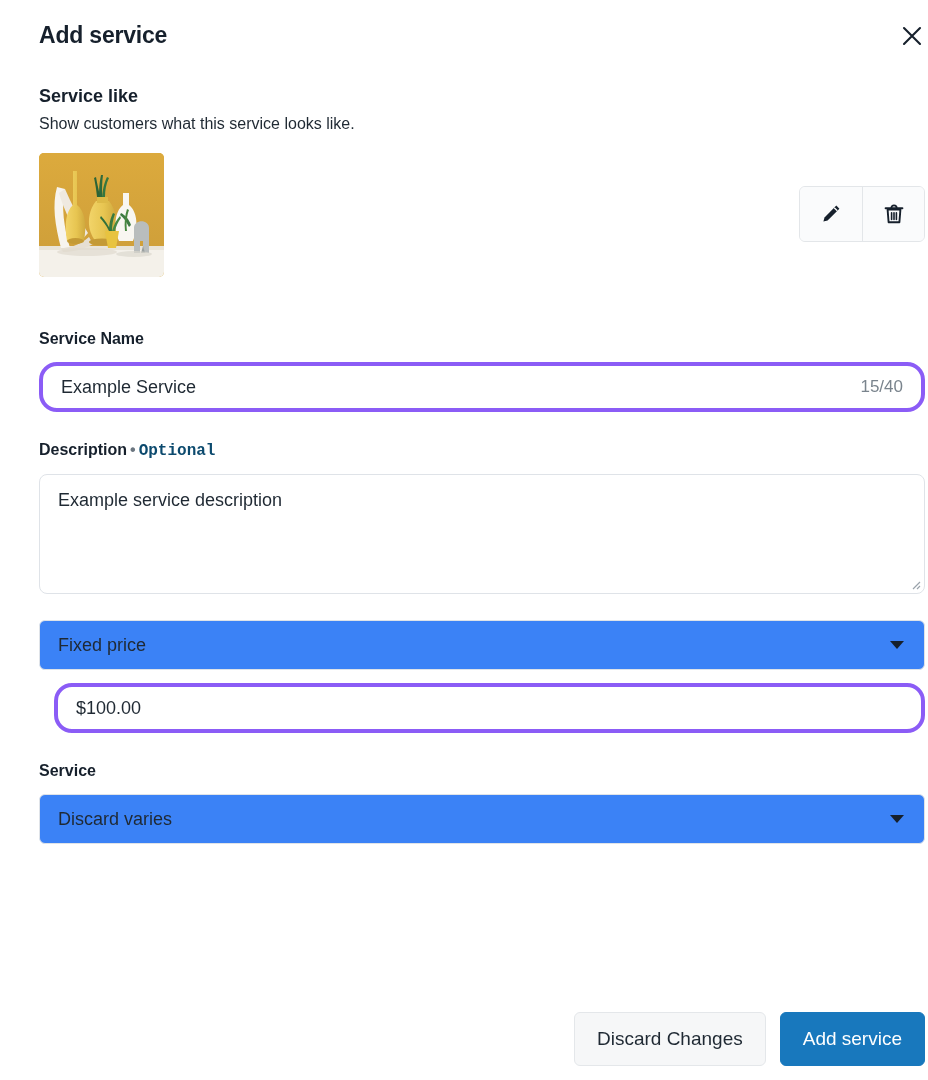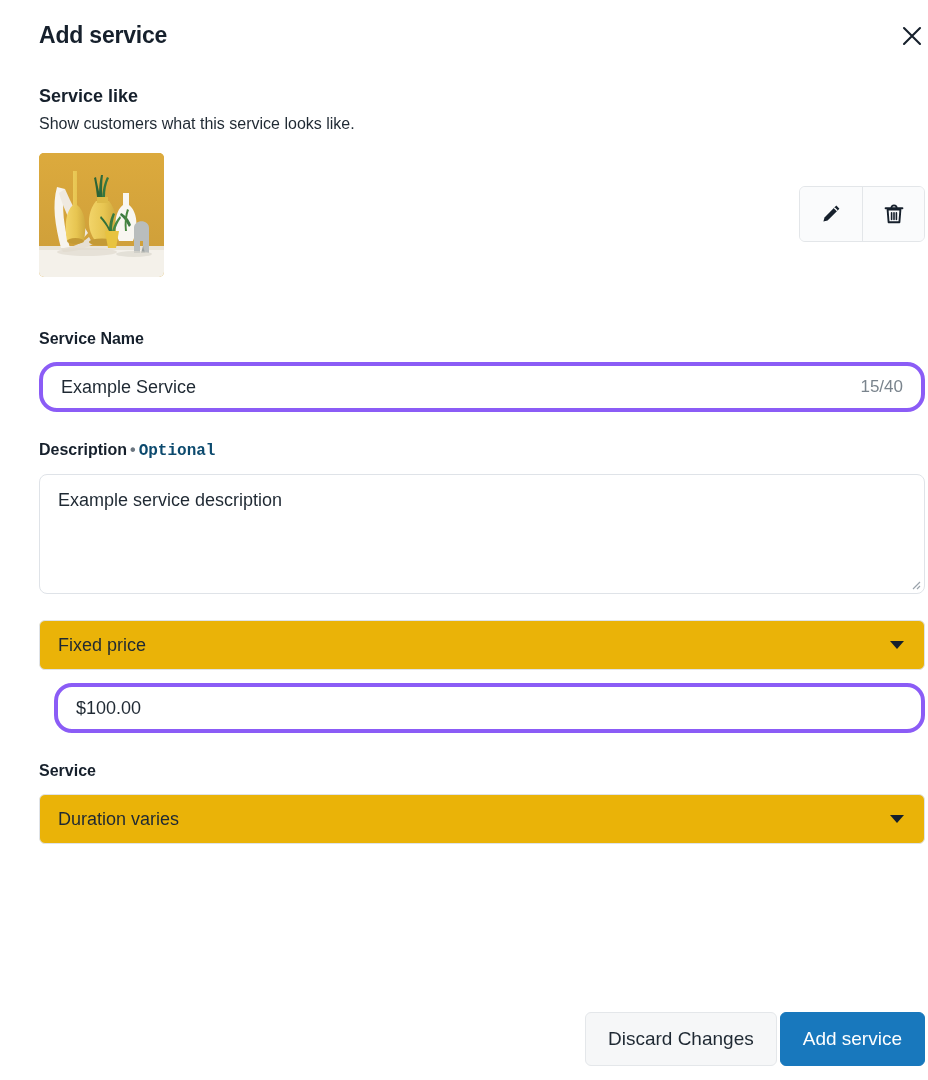--- a/index.html
+++ b/index.html
@@ -181,21 +181,21 @@
     width: 12px;
     height: 12px;
   }
   .resize-handle svg { display: block; }
 
   .select-wrap {
     position: relative;
     height: 50px;
     border: 1px solid #dfe3e8;
     border-radius: 6px;
-    background: #eab308;
+    background: #3b82f6;
     display: flex;
     align-items: center;
     box-sizing: border-box;
     cursor: pointer;
   }
   .select-value {
     font-size: 18px;
     color: #1f2933;
     padding-left: 18px;
   }
@@ -215,21 +215,21 @@
 
   
   .footer {
     position: absolute;
     left: 21px;
     right: 21px;
     bottom: 14px;
     display: flex;
     justify-content: flex-end;
     align-items: center;
-    gap: 3px;
+    gap: 14px;
   }
   .btn {
     font-family: "Liberation Sans", sans-serif;
     font-size: 19px;
     border-radius: 6px;
     cursor: pointer;
     box-sizing: border-box;
     height: 54px;
     padding: 0 22px;
     line-height: 52px;
@@ -374,21 +374,21 @@
 
   <div class="field field-tight">
     <div class="input-wrap">
       <span class="input-value">$100.00</span>
     </div>
   </div>
 
   <div class="field">
     <label class="field-label">Service</label>
     <div class="select-wrap">
-      <span class="select-value">Duration varies</span>
+      <span class="select-value">Discard varies</span>
       <span class="select-arrow"></span>
     </div>
   </div>
 
   <div class="footer">
     <button class="btn btn-secondary">Discard Changes</button>
     <button class="btn btn-primary">Add service</button>
   </div>
 
 </div>

